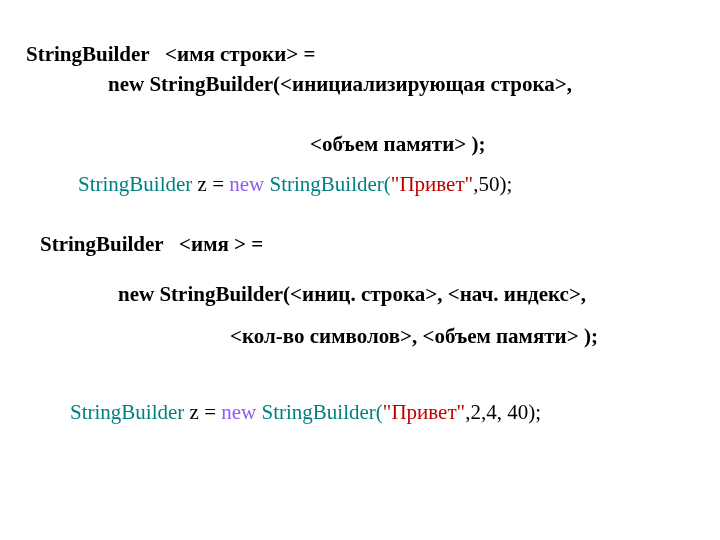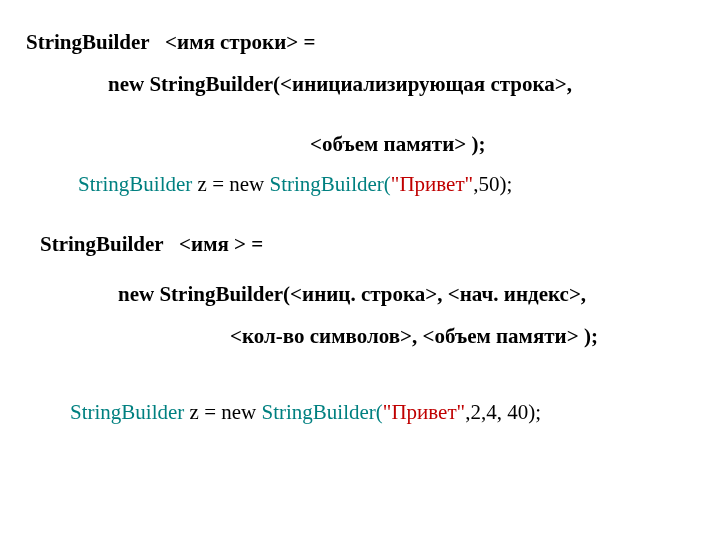--- a/index.html
+++ b/index.html
@@ -12,27 +12,27 @@
     font-size: 21px;
     color: #000000;
     position: relative;
   }
   .line {
     position: absolute;
     white-space: pre;
   }
   .bold { font-weight: bold; }
   .teal { color: #008080; }
-  .blue { color: #000000; }
+  .blue { color: #8b5cf6; }
   .red  { color: #c00000; }
 </style>
 </head>
 <body>
 
-<div class="line" style="left:26px; top:30px;"><span class="bold">StringBuilder</span><span class="bold">   &lt;имя строки&gt; = </span></div>
+<div class="line" style="left:26px; top:42px;"><span class="bold">StringBuilder</span><span class="bold">   &lt;имя строки&gt; = </span></div>
 
 <div class="line" style="left:108px; top:72px;"><span class="bold">new StringBuilder(</span><span class="bold">&lt;инициализирующая строка&gt;, </span></div>
 
 <div class="line" style="left:310px; top:132px;"><span class="bold">&lt;объем памяти&gt; </span><span class="bold">);</span></div>
 
 <div class="line" style="left:78px; top:172px;"><span class="teal">StringBuilder </span><span>z = </span><span class="blue">new </span><span class="teal">StringBuilder(</span><span class="red">"Привет"</span><span>,50);</span></div>
 
 <div class="line" style="left:40px; top:232px;"><span class="bold">StringBuilder</span><span class="bold">   &lt;имя &gt; = </span></div>
 
 <div class="line" style="left:118px; top:282px;text-align:right;"><span class="bold">new StringBuilder(</span><span class="bold">&lt;иниц. строка&gt;, &lt;нач. индекс&gt;, </span></div>

